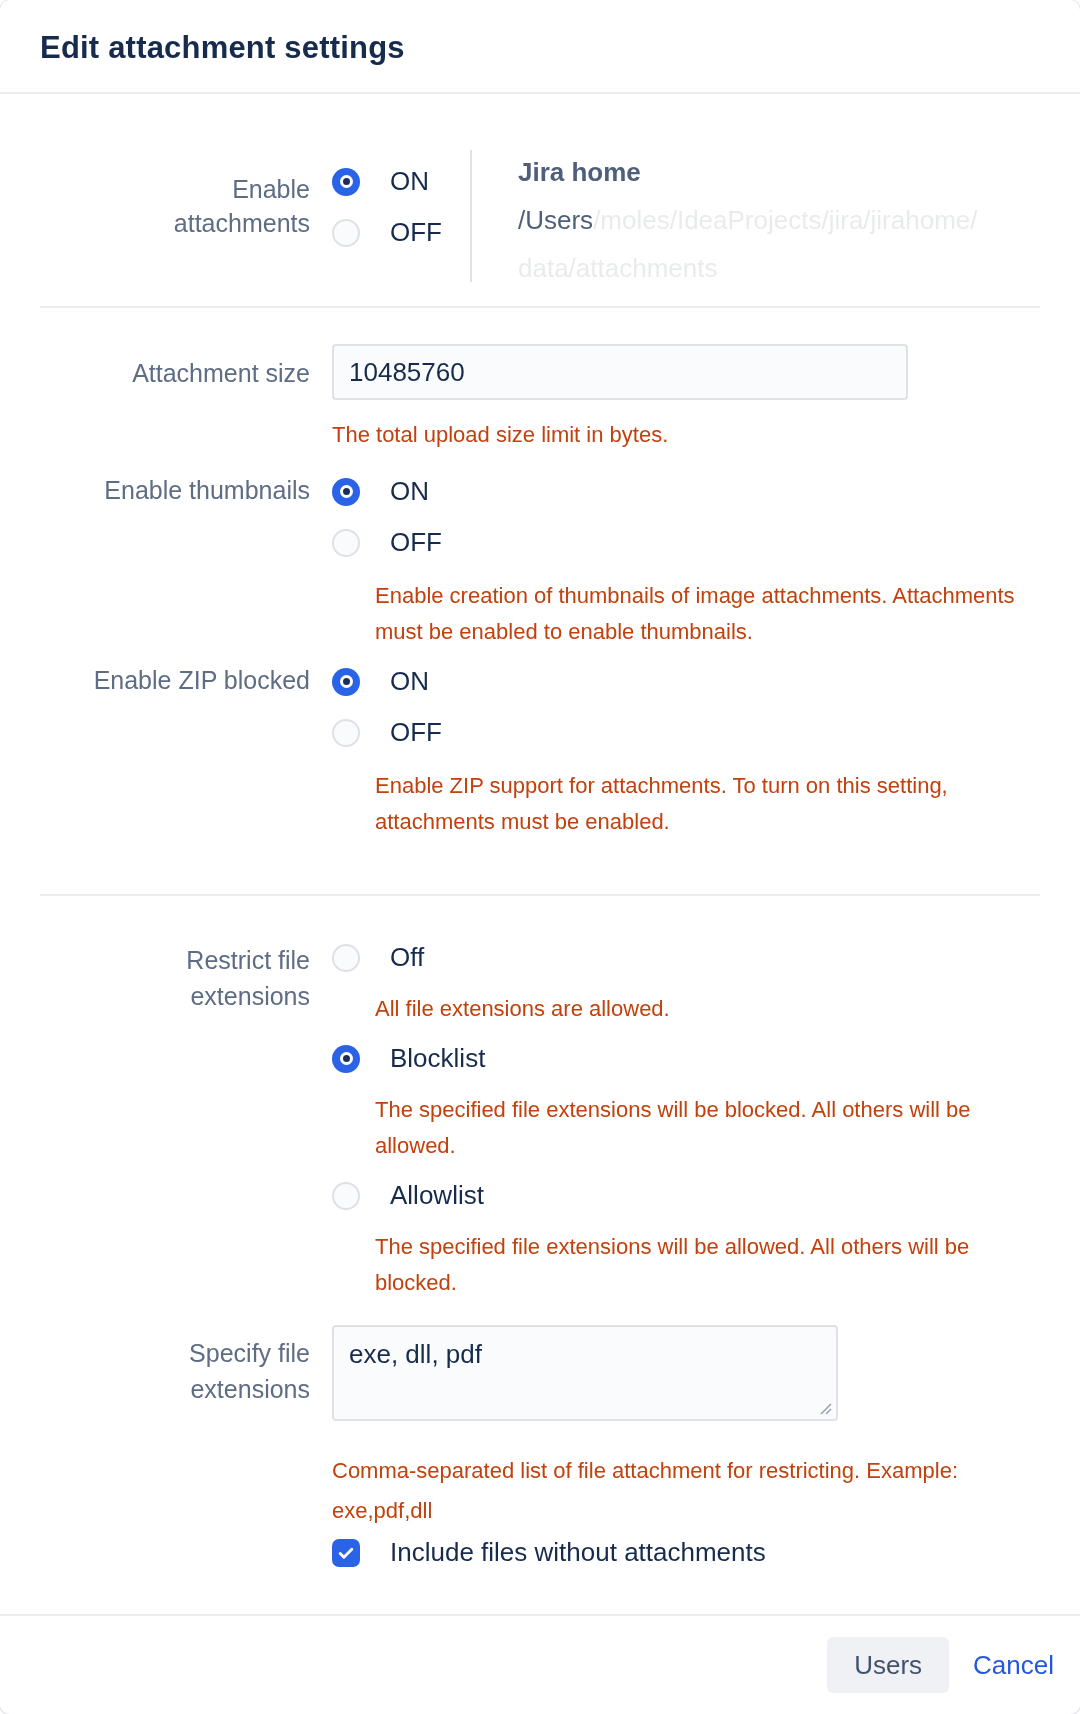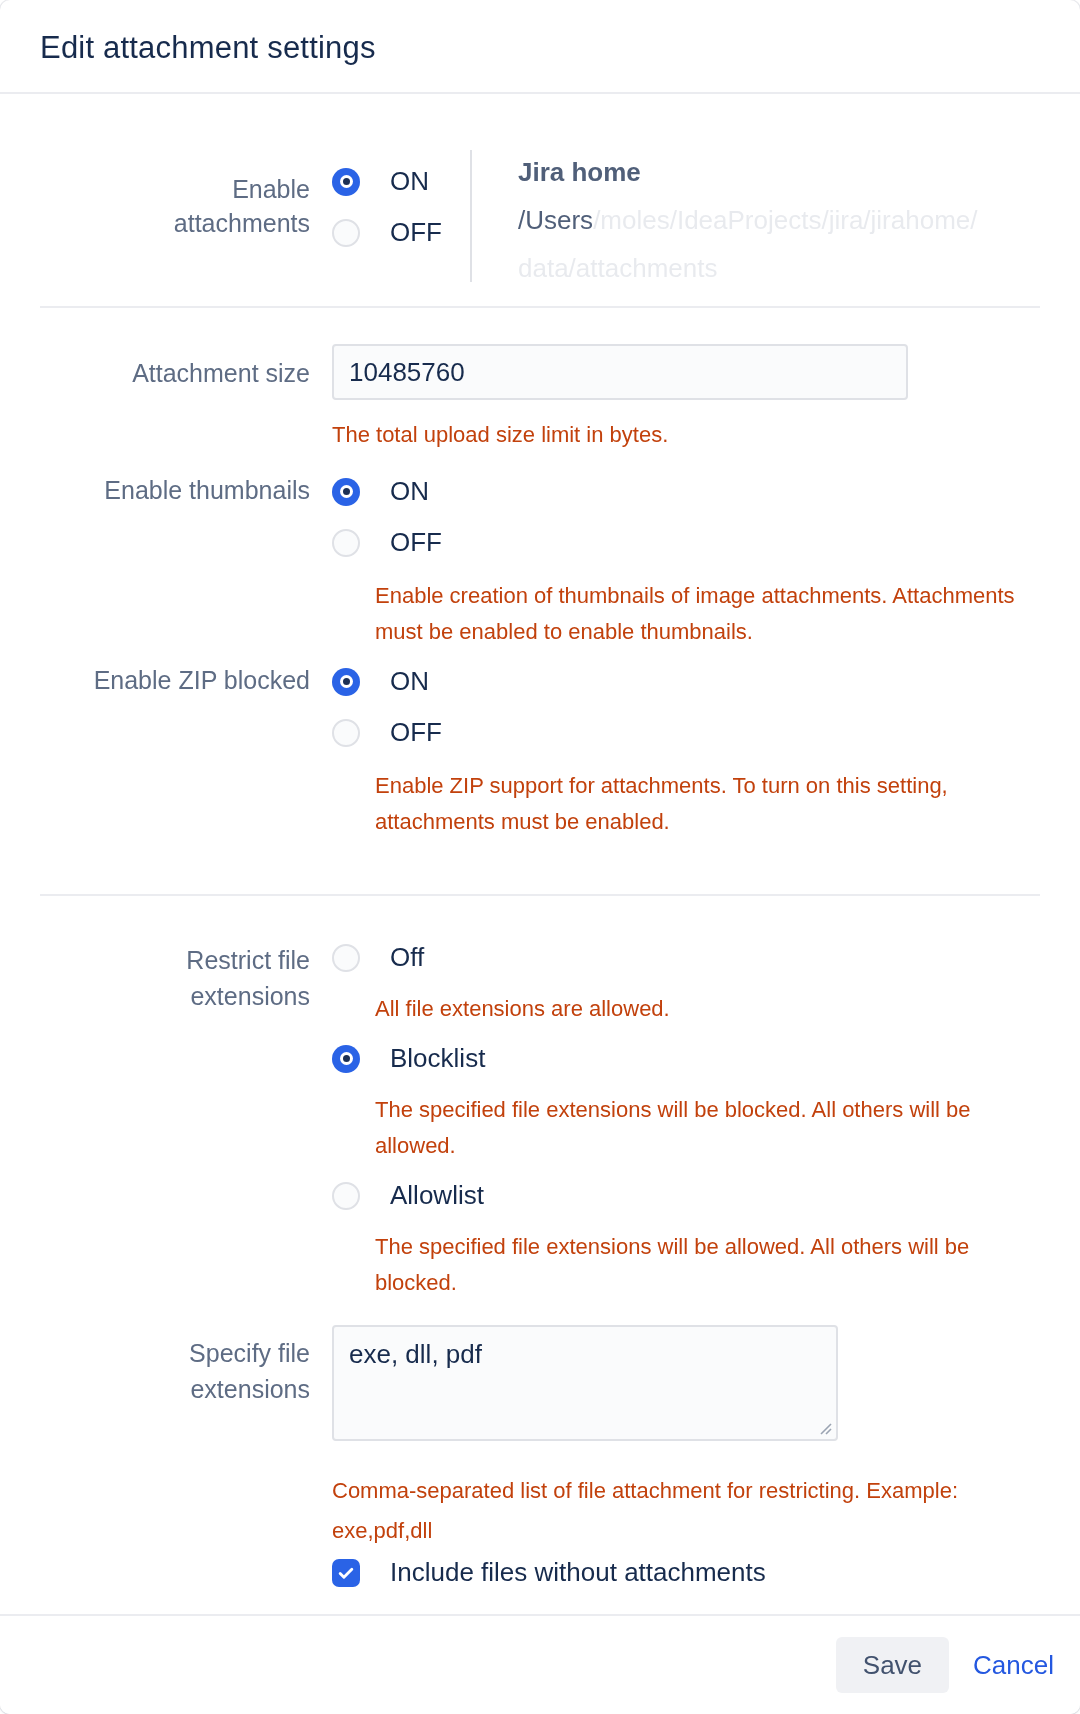--- a/index.html
+++ b/index.html
@@ -15,21 +15,21 @@
     border-radius:10px;
     box-shadow:0 0 0 1px rgba(9,30,66,0.08), 0 1px 3px rgba(9,30,66,0.10);
     display:flex; flex-direction:column;
     overflow:hidden;
   }
   
   .header {
     padding:30px 40px 26px;
     border-bottom:2px solid #EBECF0;
   }
-  .title { font-size:31px; font-weight:400; color:#172B4D; letter-spacing:.2px; }
+  .title { font-size:31px; font-weight:700; color:#172B4D; letter-spacing:.2px; }
 
   
   .main { flex:1 0 auto; padding:0 40px; }
   .row { display:grid; grid-template-columns:270px 1fr; column-gap:22px; }
   .row-label {
     text-align:right; color:#5E6C84; font-size:25px; font-weight:500;
     line-height:34px;
   }
   .section-divider { border-top:2px solid #EBECF0; }
 
@@ -92,21 +92,21 @@
   .row-restrict .row-label { line-height:36px; }
   .restrict-option { margin-top:0; }
   .restrict-option + .restrict-option { margin-top:16px; }
   .restrict-option .help { margin-top:18px; }
 
   
   .row-specify { margin-top:24px; }
   .row-specify .row-label { padding-top:10px; line-height:36px; }
   .textarea-wrap { position:relative; width:506px; }
   .text-area {
-    width:506px; height:116px; background:#FAFBFC; border:2px solid #DFE1E6;
+    width:506px; height:96px; background:#FAFBFC; border:2px solid #DFE1E6;
     border-radius:4px; font-family:inherit; font-size:26px; color:#172B4D;
     padding:10px 15px; resize:none; outline:none; line-height:34px;
   }
   .resize-handle { position:absolute; right:6px; bottom:10px; cursor:nwse-resize; line-height:0; }
   .row-specify .help { margin-top:26px; line-height:40px; }
 
   
   .row-check { margin-top:6px; }
   .checkbox {
     width:28px; height:28px; border-radius:7px; background:#2A63E6; flex:0 0 28px;
@@ -267,17 +267,17 @@
             <path d="M5 12.5l4.5 4.5L19 7.5" stroke="#ffffff" stroke-width="3.4" fill="none" stroke-linecap="round" stroke-linejoin="round"></path>
           </svg>
         </span>
         <span class="option-label">Include files without attachments</span>
       </div>
     </div>
 
   </div>
 
   <div class="footer">
-    <button class="save-btn">Save</button>
+    <button class="save-btn">Users</button>
     <a class="cancel-link">Cancel</a>
   </div>
 
 </div>
 
 </body></html>

